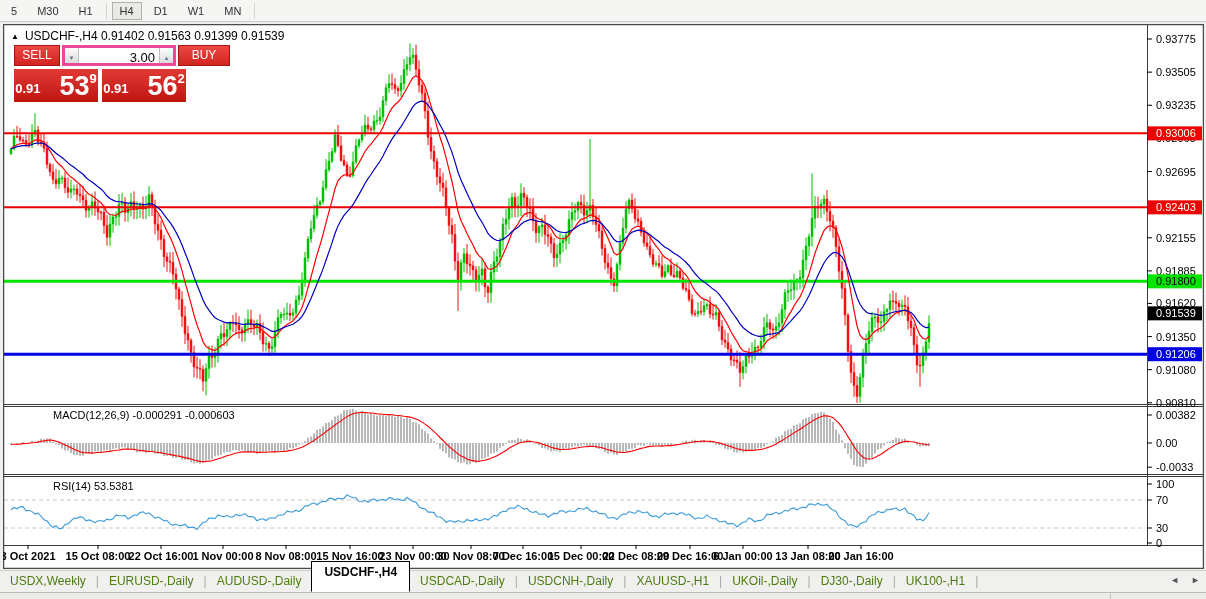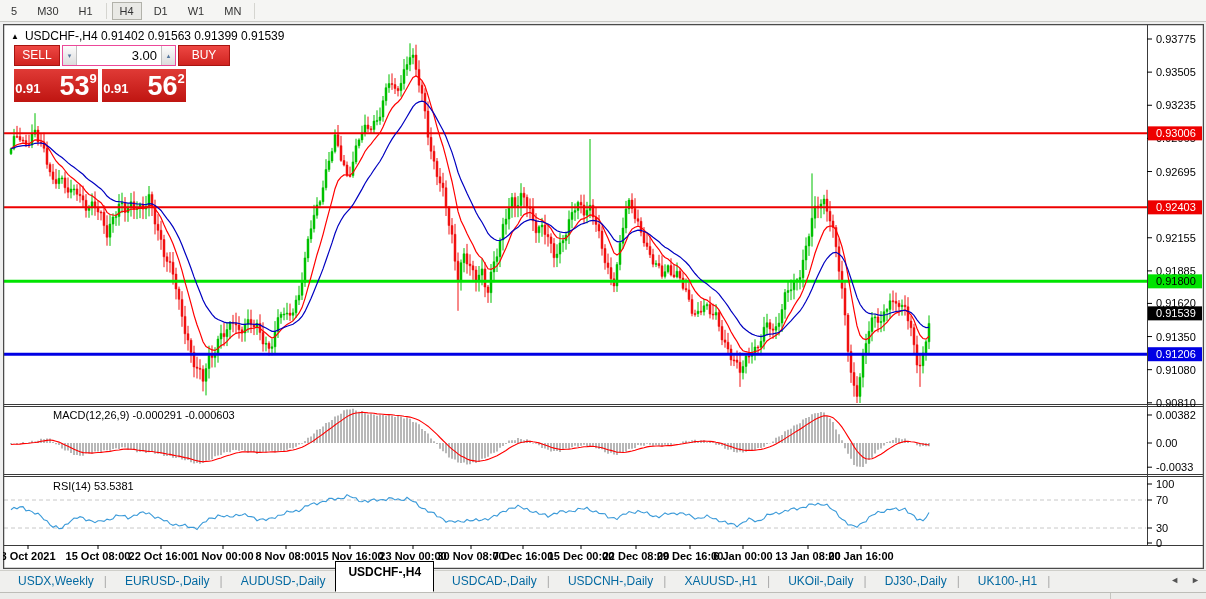--- a/index.html
+++ b/index.html
@@ -25,37 +25,37 @@
 
   .pane-label { position:absolute; font-size:11px; color:#000; z-index:4;padding-left:44px; }
 
   
   .trade-panel { position:absolute; left:11px; top:21px; width:216px; z-index:6; font-family:"Liberation Sans",sans-serif; }
   .tp-row1 { display:flex; height:21px; }
   .tp-btn { color:#fff; font-size:12px; font-weight:normal; text-align:center; line-height:19px;
             background:linear-gradient(180deg,#ee4743,#d02420); border:1px solid #a81410; cursor:pointer; }
   .tp-sell { width:46px; }
   .tp-buy  { width:52px; margin-left:2px; }
-  .tp-step { flex:1; display:flex; margin-left:2px; border:1px solid #ec4899; background:#fff; }
+  .tp-step { flex:1; display:flex; margin-left:2px; border:3px solid #ec4899; background:#fff; }
   .tp-arrow { width:14px; background:linear-gradient(180deg,#fcfcfc,#dcdcdc); border-right:1px solid #c0c0c0;
               font-size:7px; color:#55779f; text-align:center; line-height:19px; cursor:pointer; }
   .tp-arrow.up { border-right:none; border-left:1px solid #c0c0c0; }
   .tp-vol { flex:1; font-size:13px; color:#000; text-align:right; padding:2px 4px 0 0; }
   .tp-row2 { display:flex; margin-top:3px; height:33px; }
   .tp-price { width:84px; color:#fff; background:linear-gradient(180deg,#e03a36,#bf1511);
               display:flex; align-items:flex-end; justify-content:center; padding-bottom:3px; cursor:pointer; }
   .tp-price + .tp-price { margin-left:4px; }
   .tp-small { font-size:13px; font-weight:bold; margin-bottom:3px; }
   .tp-big   { font-size:27px; font-weight:bold; line-height:26px; margin-left:19px; }
   .tp-sup   { font-size:13px; font-weight:bold; margin-bottom:13px; }
 
   
   .tabbar { position:absolute; left:0; top:570px; width:1206px; height:22px;
             background:#f0f0ee; border-top:1px solid #cfcfca; display:flex; align-items:flex-end; }
-  .tab { font-size:12px; color:#0369a1; padding:3px 10px 4px 18px; white-space:nowrap; cursor:pointer; }
+  .tab { font-size:12px; color:#4d7c0f; padding:3px 10px 4px 10px; white-space:nowrap; cursor:pointer; }
   .tab.active { background:#ffffff; border:1px solid #000; border-bottom:1px solid #fff;
                 font-weight:bold; color:#000; padding:3px 12px 12px 12px; }
   .tab-sep { color:#aaa; font-size:12px; padding-bottom:4px; }
   .tab-scroll { position:absolute; right:6px; top:4px; display:flex; gap:12px; font-size:9px; color:#555; }
   .tab-scroll span { cursor:pointer; }
 
   .statusbar { position:absolute; left:0; top:592px; width:1206px; height:7px;
                background:#ececea; border-top:1px solid #bdbdb8; }
   .statusbar .div { position:absolute; left:1110px; top:0; width:1px; height:7px; background:#c5c5c0; }
 </style>

